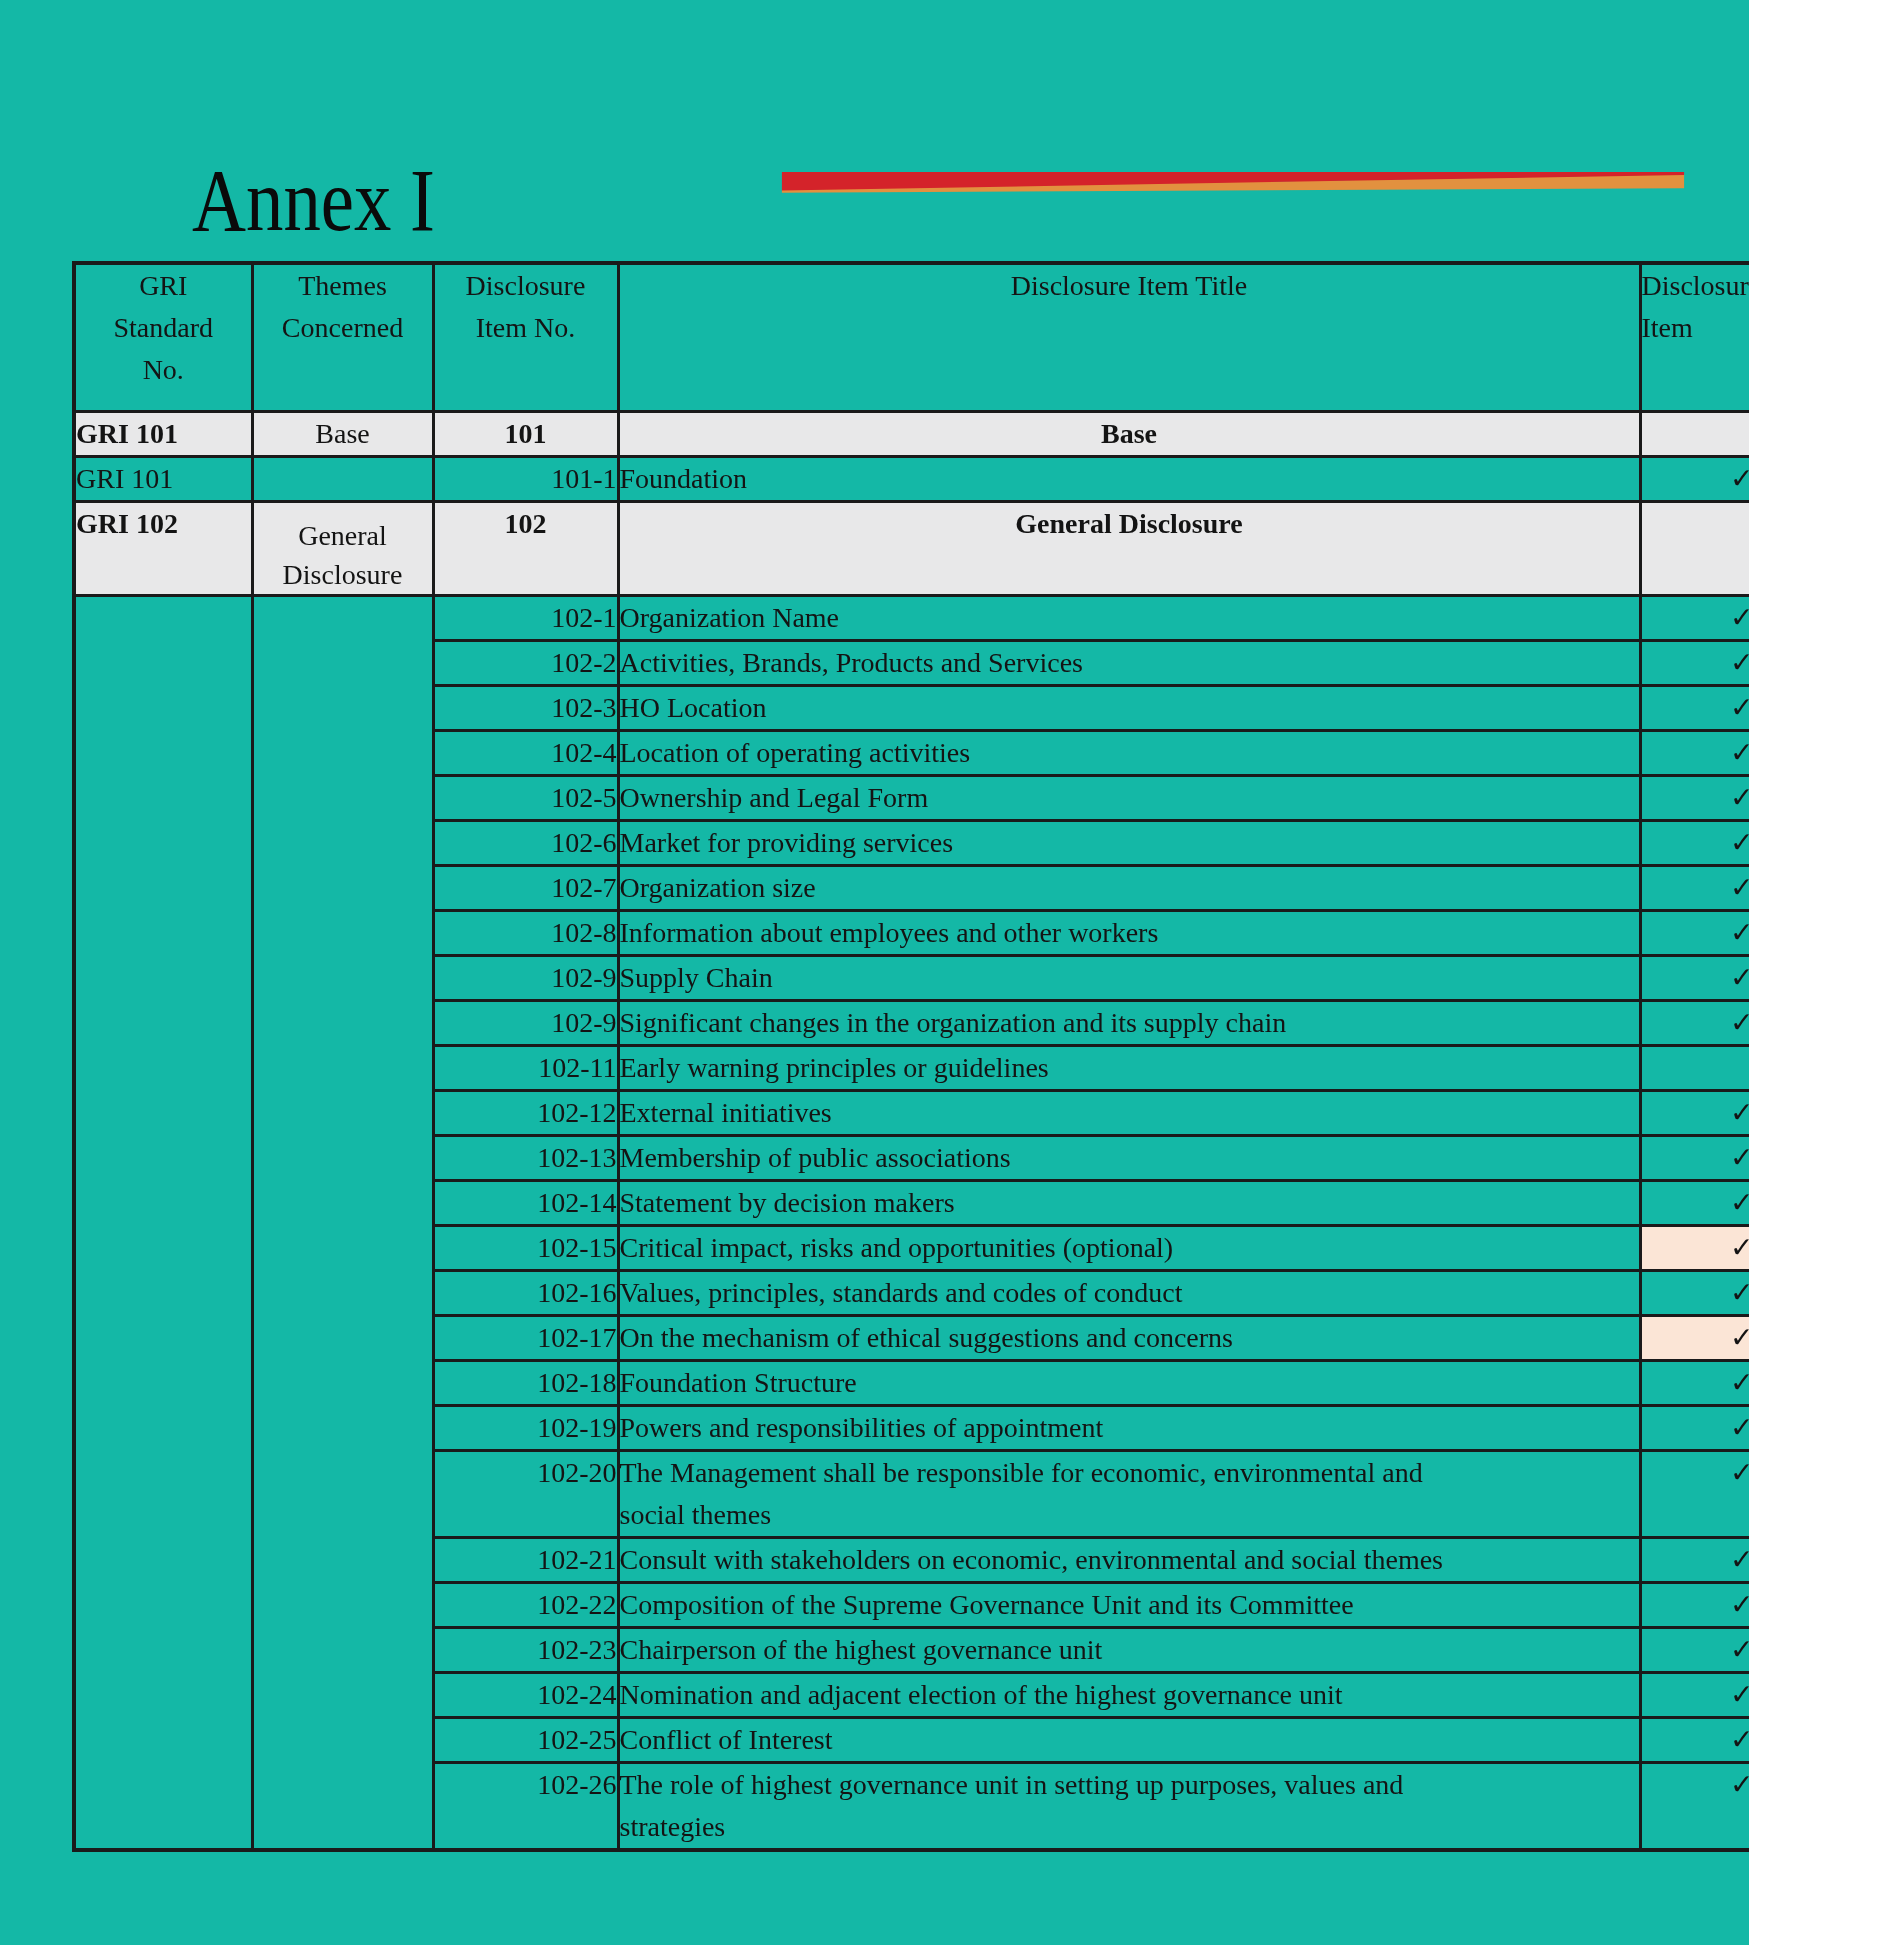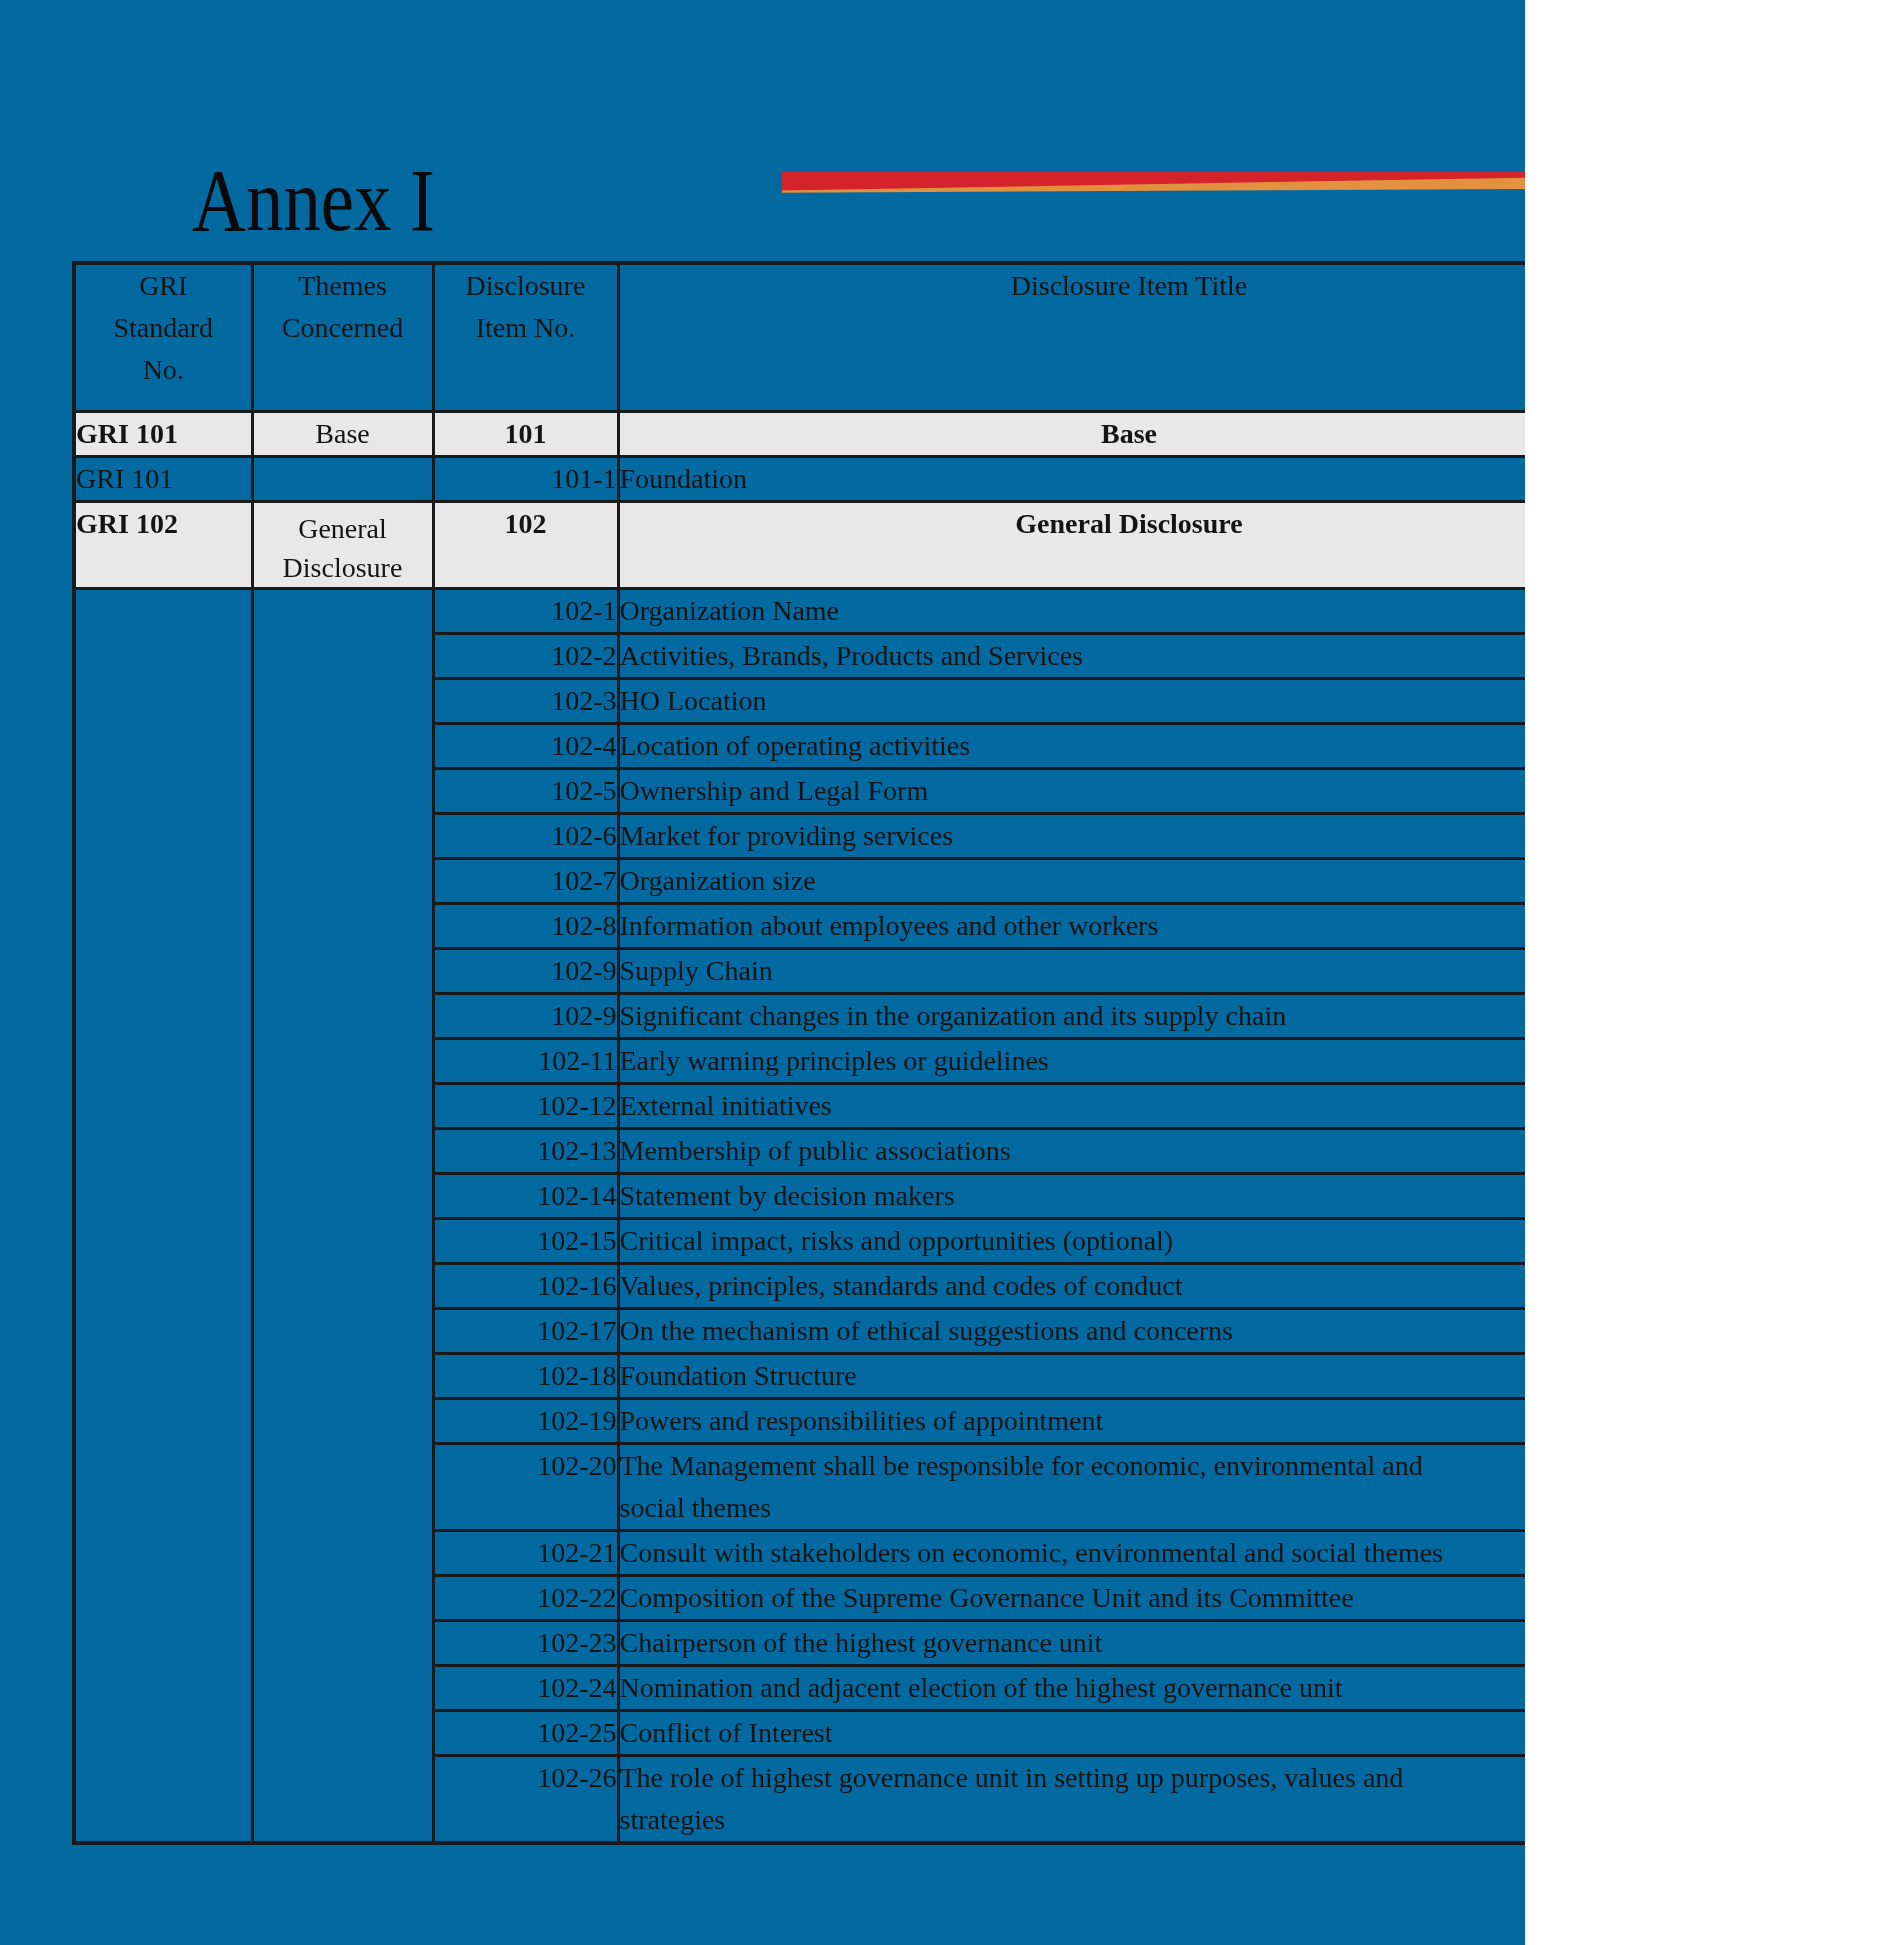--- a/index.html
+++ b/index.html
@@ -1,17 +1,17 @@
 <!DOCTYPE html>
 <html style="font-size:12px"><head>
 <meta charset="utf-8">
 <style>
   html,body { margin:0; padding:0; background:#ffffff; }
   #page {
-    position:relative; width:1525px; height:1946px; background:#0369a1;
+    position:relative; width:1749px; height:1946px; background:#14b8a6;
     font-family:"Liberation Serif","DejaVu Serif",serif; color:#141414;
     overflow:hidden;
   }
   #doc-title {
     position:absolute; left:192px; top:157px;
     font-size:88px; line-height:1; white-space:nowrap;
     transform:scaleX(0.85); transform-origin:left top;
     color:#0a0a0a;
   }
   #ribbon { position:absolute; left:779px; top:172px; }
@@ -37,21 +37,21 @@
   .c-std   { text-align:left; padding-left:13.4px; }
   .c-theme { text-align:center; white-space:pre-line; }
   .c-no    { text-align:right; padding-right:9px; }
   .c-no.center { text-align:center; padding-right:0; }
   .c-title { text-align:left; padding-left:12px; padding-right:7.5px; white-space:pre-line; }
   .c-check { text-align:center; font-family:"DejaVu Sans",sans-serif; font-size:33px; }
   .bold    { font-weight:bold; }
 
   
   #grid tr.sec td { background:#e8e8e9; }
-  #grid tr.sec.tall .c-theme { line-height:39px; padding-top:6px; }
+  #grid tr.sec.tall .c-theme { line-height:39px; padding-top:13px; }
   
   #grid td.hl { background:#fbe5d6; }
 
   
   .h-std   { text-align:center; padding-left:12px; padding-top:9px; line-height:49px; white-space:pre-line; }
   .h-theme { text-align:center; vertical-align:middle; line-height:36px; white-space:pre-line;margin-top:38px; }
   .h-no    { text-align:center; padding-top:16.4px; line-height:36px; white-space:pre-line; }
   .h-title { text-align:center; padding-top:22.4px; line-height:36px; }
   .h-item  { text-align:left; padding-left:12px; padding-top:15px; line-height:36px; white-space:pre-line; }
 </style>

